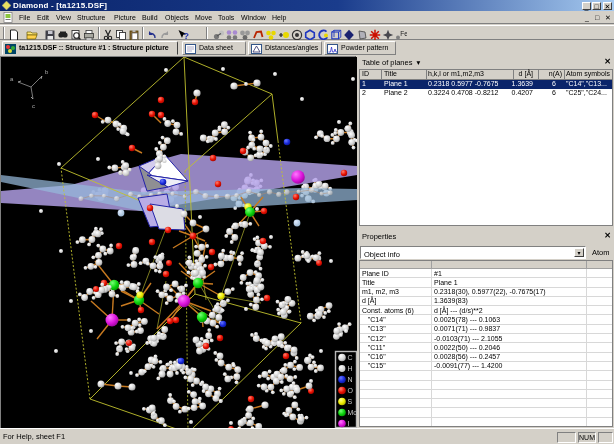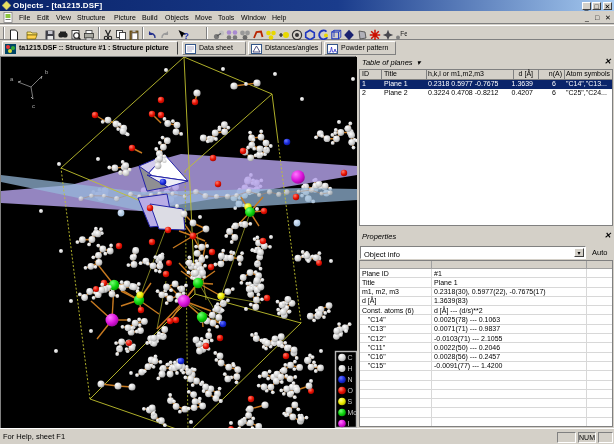--- a/index.html
+++ b/index.html
@@ -12,31 +12,31 @@
 .toolbar { position:absolute; left:0; top:25px; width:614px; height:15px; background:#d4d0c8; border-top:1px solid #fff; border-bottom:1px solid #808080; }
 .tbi { position:absolute; top:1px; width:12px; height:12px; }
 .sep { position:absolute; top:1px; width:2px; height:12px; border-left:1px solid #808080; border-right:1px solid #fff; }
 .tabbar { position:absolute; left:0; top:40px; width:614px; height:16px; background:#d4d0c8; }
 .tab { position:absolute; top:1px; height:14px; background:#d4d0c8; border:1px solid; border-color:#fff #404040 #d4d0c8 #fff; border-radius:2px 2px 0 0; font-size:7px; padding:2px 3px 0 16px; white-space:nowrap; }
 .tab.active { font-weight:bold; }
 .tabicon { position:absolute; left:2px; top:1.5px; width:11px; height:10px; }
 .main { position:absolute; left:0; top:56px; width:614px; height:372px; }
 .canvas { position:absolute; left:0; top:0; width:356px; height:372px; border:1px solid #808080; border-right:1px solid #404040; background:#000; }
 .rpanel { position:absolute; left:358px; top:0; width:256px; height:372px; background:#d4d0c8; }
-.phead { position:relative; height:13px; font-size:7.5px; padding:2px 0 0 4px; color:#000;font-style:italic; }
+.phead { position:relative; height:13px; font-size:7.5px; padding:2px 0 0 4px; color:#000; }
 .phead .x { position:absolute; right:3px; top:1px; font-size:8px; font-weight:bold; }
 .statusbar { position:absolute; left:0; top:428px; width:614px; height:16px; background:#d4d0c8; border-top:1px solid #fff; font-size:7.5px; }
 .sb { position:absolute; top:3px; height:11px; border:1px solid; border-color:#808080 #fff #fff #808080; font-size:7px; padding-top:1px; text-align:center; }
 </style></head><body>
 
 <div class="titlebar">
   <svg style="position:absolute;left:2px;top:1px" width="9" height="9" viewBox="0 0 9 9">
       <path d="M4.5 0L9 4.5 4.5 9 0 4.5z" fill="#e8e060" stroke="#888" stroke-width="0.5"></path>
     </svg>
-  <div class="txt">Objects - [ta1215.DSF]</div>
+  <div class="txt">Diamond - [ta1215.DSF]</div>
   <div class="tbtn" style="right:23px">_</div>
   <div class="tbtn" style="right:13px">□</div>
   <div class="tbtn" style="right:2px">✕</div>
 </div>
 
 <div class="menubar">
   <svg style="position:absolute;left:3px;top:1px" width="11" height="11" viewBox="0 0 11 11">
       <rect x="1" y="0.5" width="8" height="10" fill="#fff" stroke="#777" stroke-width="0.7"></rect>
       <rect x="2.5" y="2" width="5" height="4" fill="#8cc63e"></rect>
       <rect x="2.5" y="7" width="5" height="1" fill="#777"></rect>
@@ -1757,21 +1757,21 @@
         <span style="position:absolute;left:68px">0.3224 0.4708 -0.8212</span>
         <span style="position:absolute;left:143px;width:30px;text-align:right">0.4207</span>
         <span style="position:absolute;left:182px;width:14px;text-align:right">6</span>
         <span style="position:absolute;left:206px">"C25","C24...</span>
       </div>
     </div>
     <div class="phead" style="position:absolute;left:0;top:174px;width:256px">Properties<span class="x">✕</span></div>
     <div style="position:absolute;left:2px;top:190px;width:226px;height:13px;background:#fff;border:1px solid;border-color:#808080 #fff #fff #808080;font-size:7.5px;padding:3px 0 0 3px">Object info
       <div style="position:absolute;right:1px;top:1px;width:10px;height:9px;background:#d4d0c8;border:1px solid;border-color:#fff #404040 #404040 #fff;text-align:center;font-size:6px;line-height:8px">▾</div>
     </div>
-    <span style="position:absolute;left:234px;top:192px;font-size:7.5px">Auto</span>
+    <span style="position:absolute;left:234px;top:192px;font-size:7.5px">Atom</span>
     <div style="position:absolute;left:1px;top:204px;width:254px;height:167px;background:#fff;border:1px solid #808080;overflow:hidden">
         <div style="position:relative;height:8px;background:#d4d0c8;border-bottom:1px solid #a0a0a0">
           <i style="position:absolute;left:71px;top:0;height:8px;border-left:1px solid #a0a0a0"></i>
           <i style="position:absolute;left:226px;top:0;height:8px;border-left:1px solid #a0a0a0"></i>
         </div>
         <div style="position:relative;height:9.3px;border-bottom:1px solid #d8d8d8;font-size:7px">
           <span style="position:absolute;left:2px;top:0.5px;white-space:nowrap">Plane ID</span>
           <span style="position:absolute;left:74px;top:0.5px;white-space:nowrap">#1</span>
           <i style="position:absolute;left:71px;top:0;height:10px;border-left:1px solid #d8d8d8"></i>
           <i style="position:absolute;left:226px;top:0;height:10px;border-left:1px solid #d8d8d8"></i>

